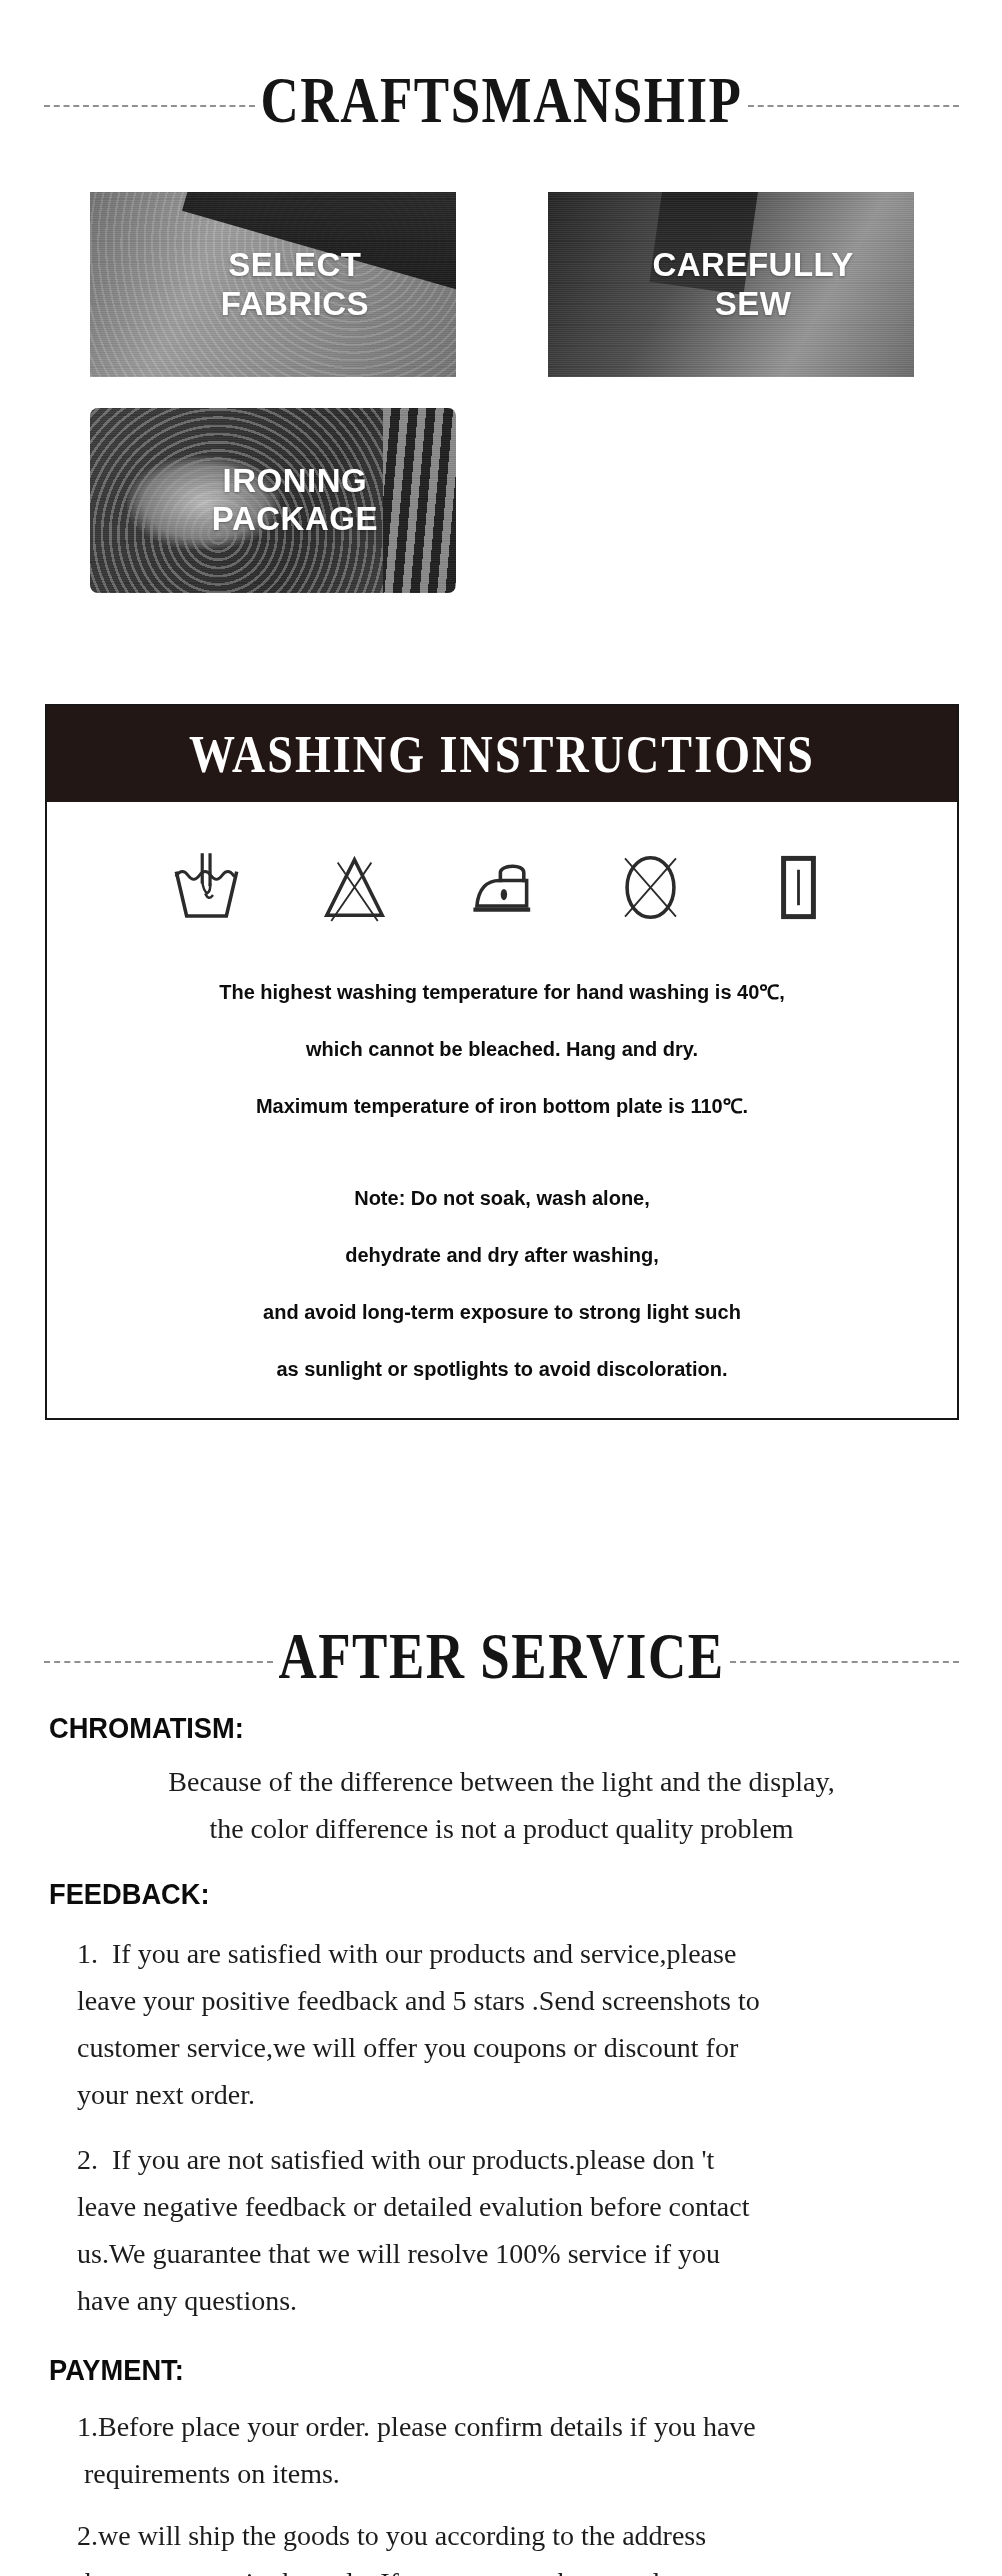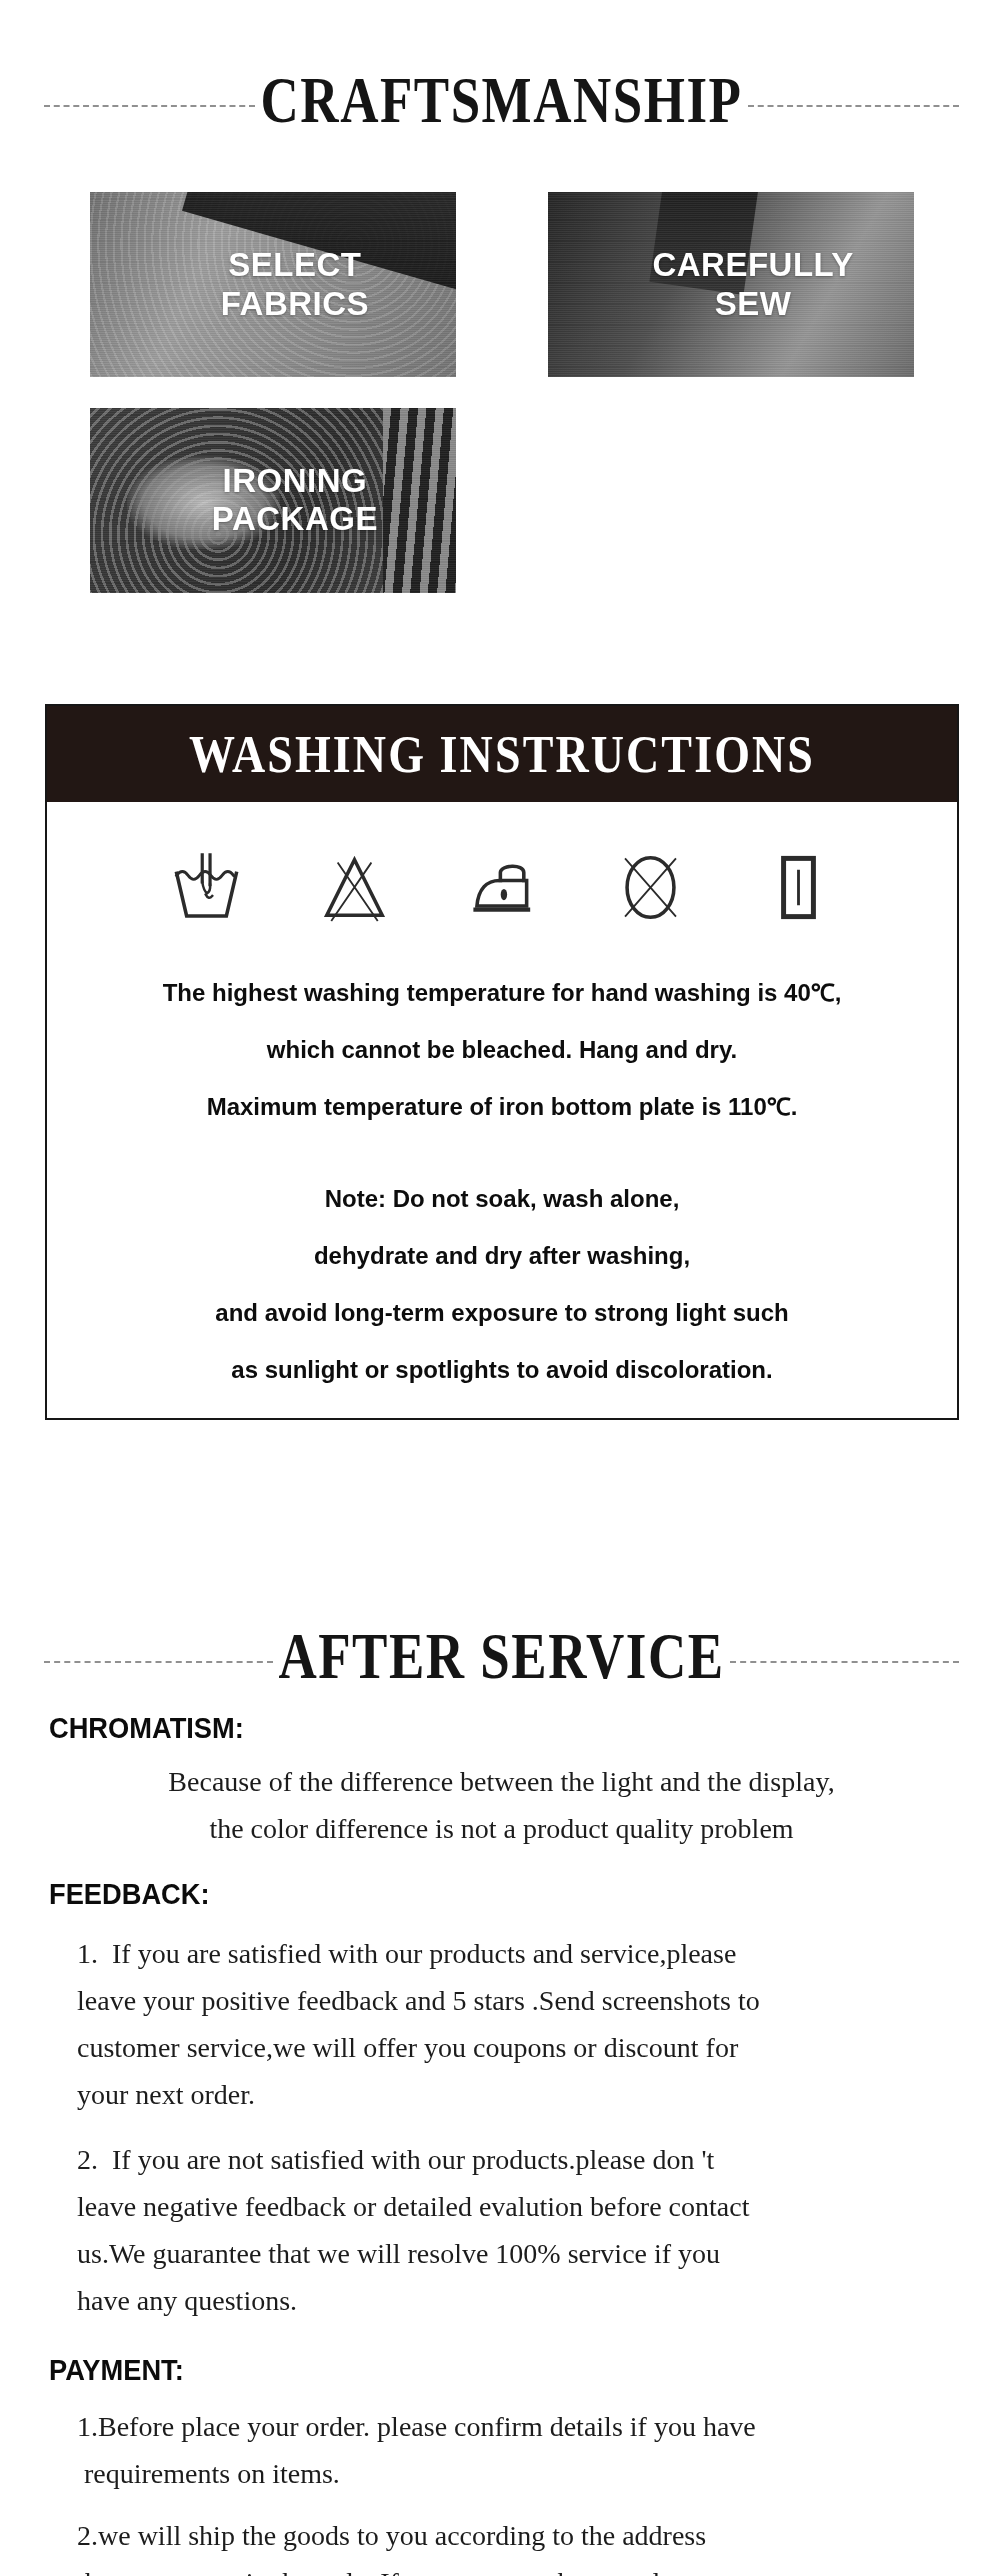--- a/index.html
+++ b/index.html
@@ -41,32 +41,32 @@
         background:linear-gradient(160deg, #c6c6c6, #8f8f8f); transform:rotate(-14deg); opacity:.8; }
   .p3 { background:linear-gradient(120deg, #262626 0%, #4f4f4f 38%, #969696 72%, #6d6d6d 100%); }
   .p3::before { content:""; position:absolute; left:30%; top:-18%; width:26%; height:70%;
         background:linear-gradient(#161616, #2e2e2e); transform:rotate(8deg); opacity:.9; }
   .p4 { background-image:
         repeating-linear-gradient(95deg, #8a8a8a 0 8.2px, #202020 8.2px 17.5px),
         repeating-radial-gradient(circle at 35% 68%, rgba(220,220,220,0.32) 0 2.6px, transparent 2.6px 8.2px),
         linear-gradient(115deg, #3c3c3c, #2b2b2b 60%, #474747);
         background-size:20% 100%, 100% 100%, 100% 100%;
         background-position:100% 0, 0 0, 0 0;
-        background-repeat:no-repeat, repeat, no-repeat; }
+        background-repeat:no-repeat, repeat, no-repeat;border-radius:8px; }
   .p4::before { content:""; position:absolute; left:10%; top:26%; width:42%; height:50%;
         background:radial-gradient(ellipse at 50% 50%, #d2d2d2 0%, #8a8a8a 55%, transparent 74%); opacity:.85; }
 
   
   .wash-box { margin:103px 44px 0 45px; border:2.6px solid #161616; padding-bottom:20px; background:#fff; }
   .wash-header { background:var(--wash-header-bg, #221714); height:96px; display:flex; align-items:center; justify-content:center; }
   .wash-title { color:#ffffff; font-family:"Liberation Serif", serif; font-weight:bold;
         font-size:46px; letter-spacing:2.1px; transform:scaleY(1.15); white-space:nowrap; }
   .icons-row { display:flex; justify-content:center; align-items:center; gap:77px; margin-top:50px; }
   .icons-row svg { width:71px; height:71px; display:block; }
-  .wash-para { font-weight:bold; font-size:24px; line-height:57px; text-align:center;
+  .wash-para { font-weight:bold; font-size:20px; line-height:57px; text-align:center;
         white-space:pre-line; color:#0d0d0d; }
   .wash-para.pa { margin-top:41px; }
   .wash-para.pb { margin-top:35px;text-align:center; }
 
   
   .sections { margin:18.5px 49px 0; }
   .sec-heading { font-weight:bold; font-size:29px; margin:0; color:#0c0c0c;
         transform:scaleX(0.94); transform-origin:left; white-space:nowrap; }
   .h-chromatism { margin-top:8.2px; }
   .h-feedback { margin-top:26px; }

